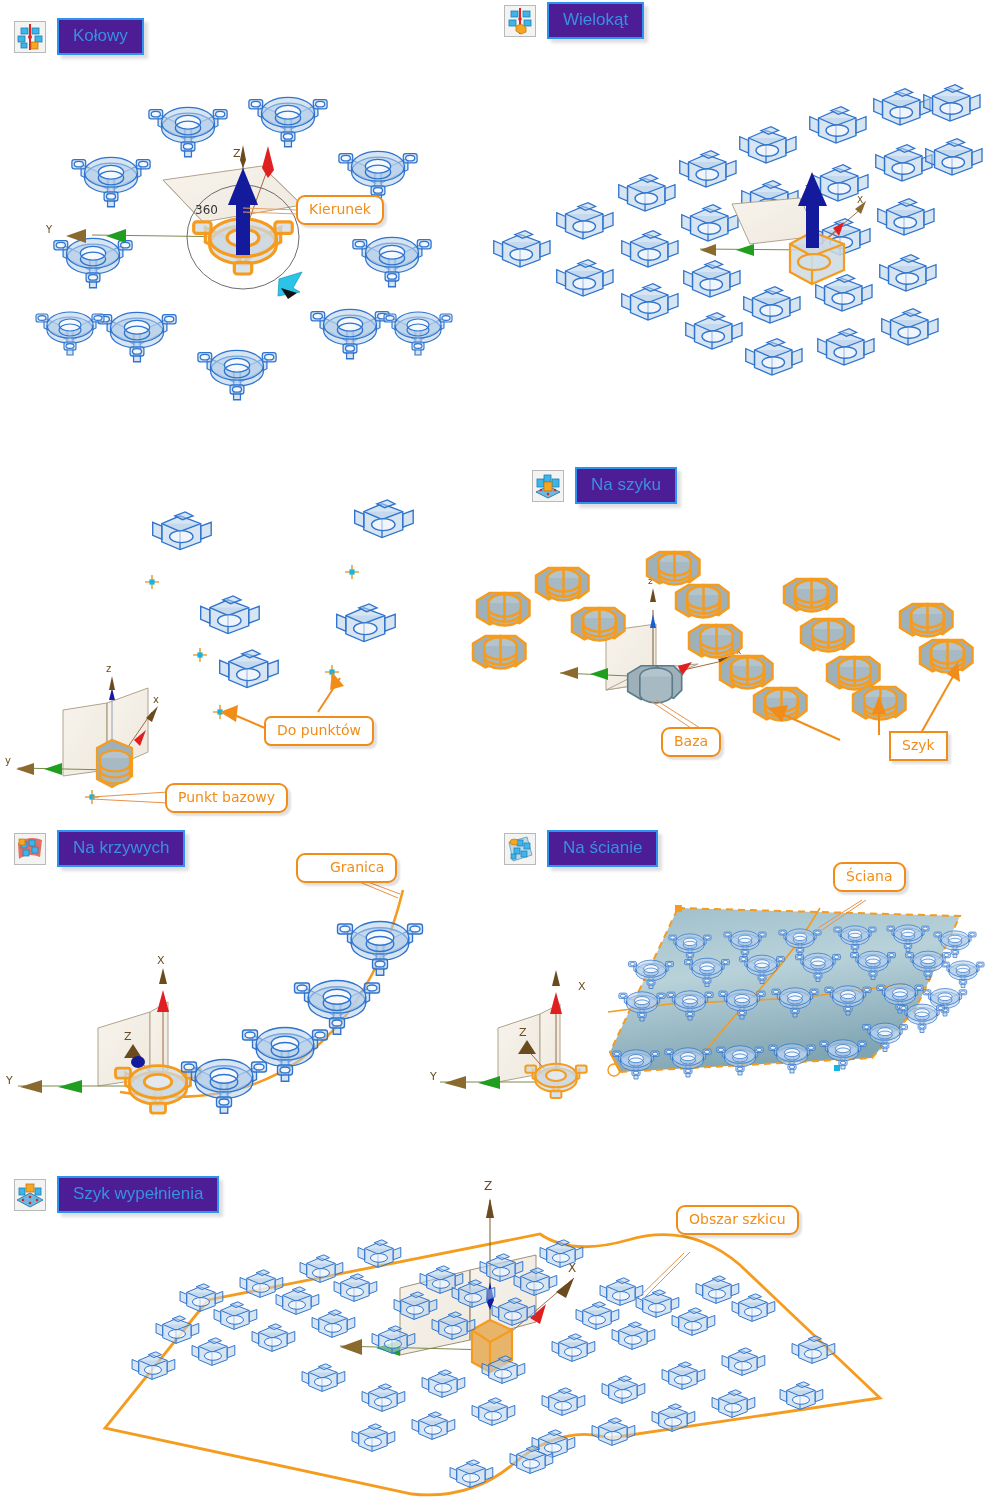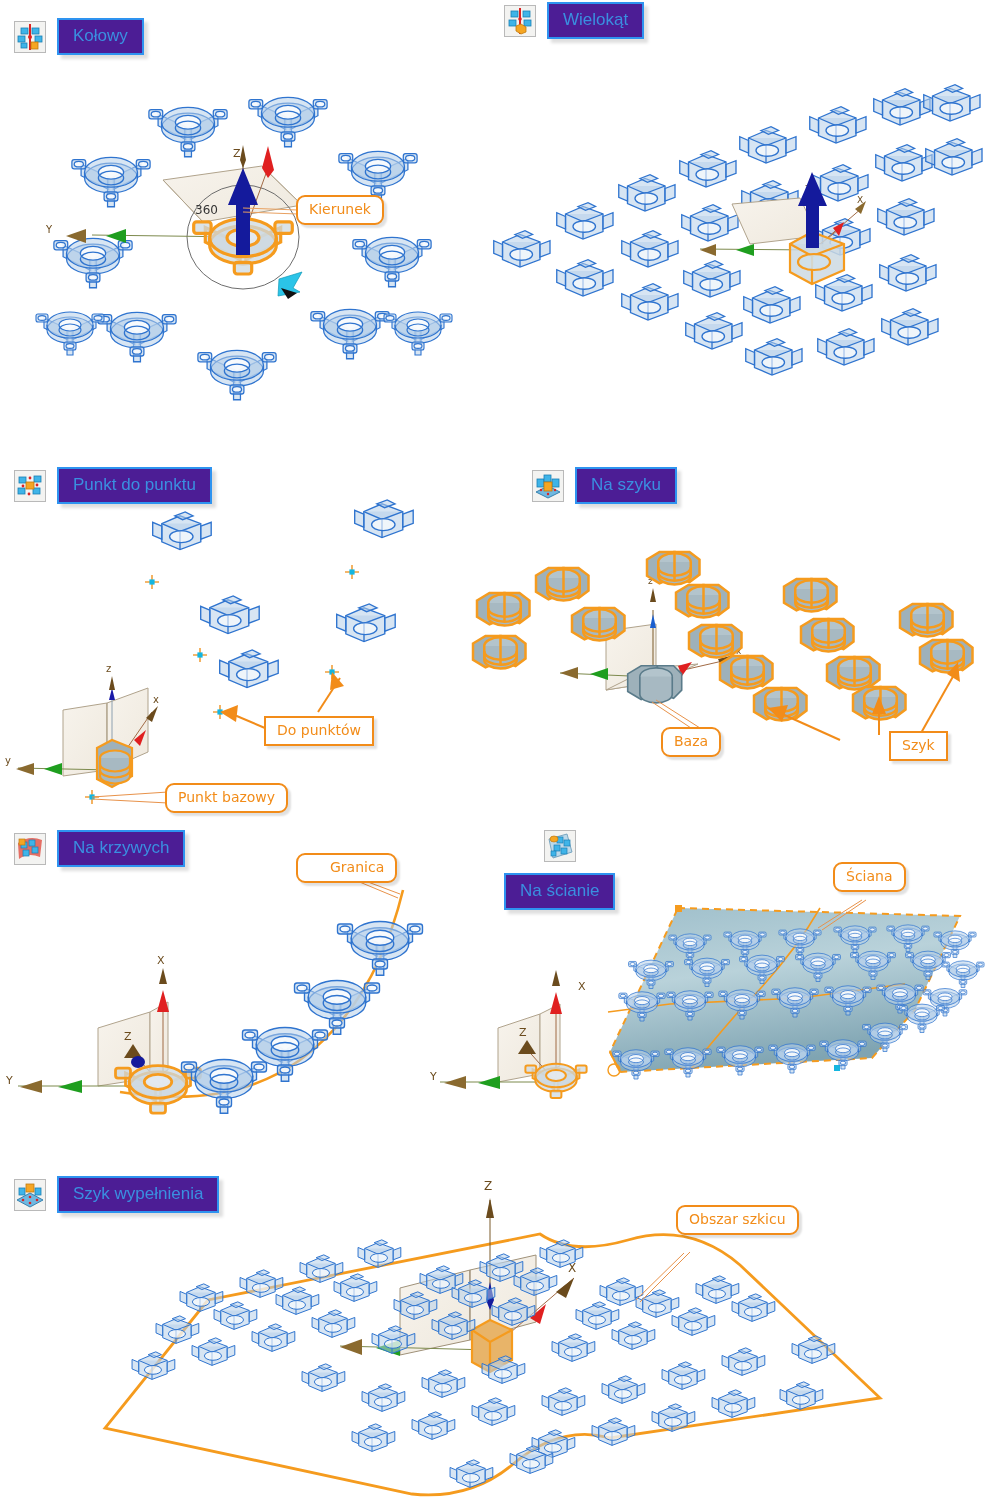--- a/index.html
+++ b/index.html
@@ -527,40 +527,20 @@
         <rect x="4" y="14" width="7" height="6"></rect>
             <rect x="19" y="14" width="7" height="6"></rect>
       </g>
       <path d="M11,20 L16,18 L21,21 L21,26 L16,28 L11,25 Z" fill="#f5a623" stroke="#c07a10" stroke-width="0.8"></path>
       <circle cx="15" cy="13" r="1.8" fill="#d22"></circle>
     </svg>
   </div>
   <div class="hdr-label">Wielokąt</div>
 </div>
 
-<div class="hdr" style="left:14px;top:467px;">
-  <div class="hdr-icon">
-    <svg viewBox="0 0 30 30">
-      <g fill="#3fb4e8" stroke="#1a7fb5" stroke-width="0.8">
-        <rect x="4" y="6" width="7" height="6"></rect>
-            <rect x="19" y="5" width="7" height="6"></rect>
-        <rect x="3" y="17" width="7" height="6"></rect>
-            <rect x="18" y="17" width="7" height="6"></rect>
-      </g>
-      <rect x="11" y="11" width="8" height="7" fill="#f5a623" stroke="#c07a10" stroke-width="0.8"></rect>
-      <g fill="#d22">
-            <circle cx="8" cy="15" r="1.4"></circle>
-            <circle cx="22" cy="14" r="1.4"></circle>
-            <circle cx="14" cy="23" r="1.4"></circle>
-            <circle cx="15" cy="7" r="1.4"></circle>
-          </g>
-    </svg>
-  </div>
-  <div class="hdr-label">Punkt do punktu</div>
-</div>
 
 <div class="hdr" style="left:504px;top:467px;padding-left:28px;">
   <div class="hdr-icon">
     <svg viewBox="0 0 30 30">
       <path d="M3,21 L15,15 L27,21 L15,27 Z" fill="#6fb8e0" stroke="#2a78a8" stroke-width="0.9"></path>
       <g fill="#3fb4e8" stroke="#1a7fb5" stroke-width="0.8">
         <rect x="4" y="8" width="7" height="8"></rect>
             <rect x="19" y="8" width="7" height="8"></rect>
         <rect x="11" y="4" width="7" height="7"></rect>
       </g>
@@ -584,21 +564,21 @@
             <rect x="14" y="6" width="6" height="6"></rect>
         <rect x="8" y="16" width="6" height="6"></rect>
             <rect x="17" y="13" width="6" height="6"></rect>
       </g>
       <rect x="4" y="5" width="6" height="6" fill="#f5a623" stroke="#c07a10" stroke-width="0.7"></rect>
     </svg>
   </div>
   <div class="hdr-label">Na krzywych</div>
 </div>
 
-<div class="hdr" style="left:504px;top:830px;flex-direction:column;">
+<div class="hdr" style="left:504px;top:830px;">
   <div class="hdr-icon">
     <svg viewBox="0 0 30 30">
       <path d="M4,8 L22,3 L27,21 L8,27 Z" fill="#bcd9ea" stroke="#6f9fbc" stroke-width="0.9"></path>
       <g fill="#3fb4e8" stroke="#1a7fb5" stroke-width="0.7">
         <rect x="12" y="6" width="6" height="6"></rect>
             <rect x="19" y="9" width="6" height="6"></rect>
         <rect x="9" y="14" width="6" height="6"></rect>
             <rect x="16" y="17" width="6" height="6"></rect>
         <rect x="6" y="20" width="5" height="5"></rect>
       </g>
@@ -623,21 +603,21 @@
             <rect x="20" y="8" width="6" height="7"></rect>
       </g>
       <rect x="11" y="4" width="8" height="8" fill="#f5a623" stroke="#c07a10" stroke-width="0.8"></rect>
     </svg>
   </div>
   <div class="hdr-label">Szyk wypełnienia</div>
 </div>
 
 <div class="callout round" style="left:296px;top:195px;">Kierunek</div>
 
-<div class="callout sq" style="left:264px;top:716px;">Do punktów</div>
+<div class="callout sq" style="left:264px;top:716px;border-radius:7px;">Do punktów</div>
 
 <div class="callout round" style="left:165px;top:783px;">Punkt bazowy</div>
 
 <div class="callout round" style="left:661px;top:727px;">Baza</div>
 
 <div class="callout sq" style="left:845px;top:731px;margin-left:44px;">Szyk</div>
 
 <div class="callout round" style="left:296px;top:853px;padding-left:32px;">Granica</div>
 
 <div class="callout round" style="left:833px;top:862px;">Ściana</div>

